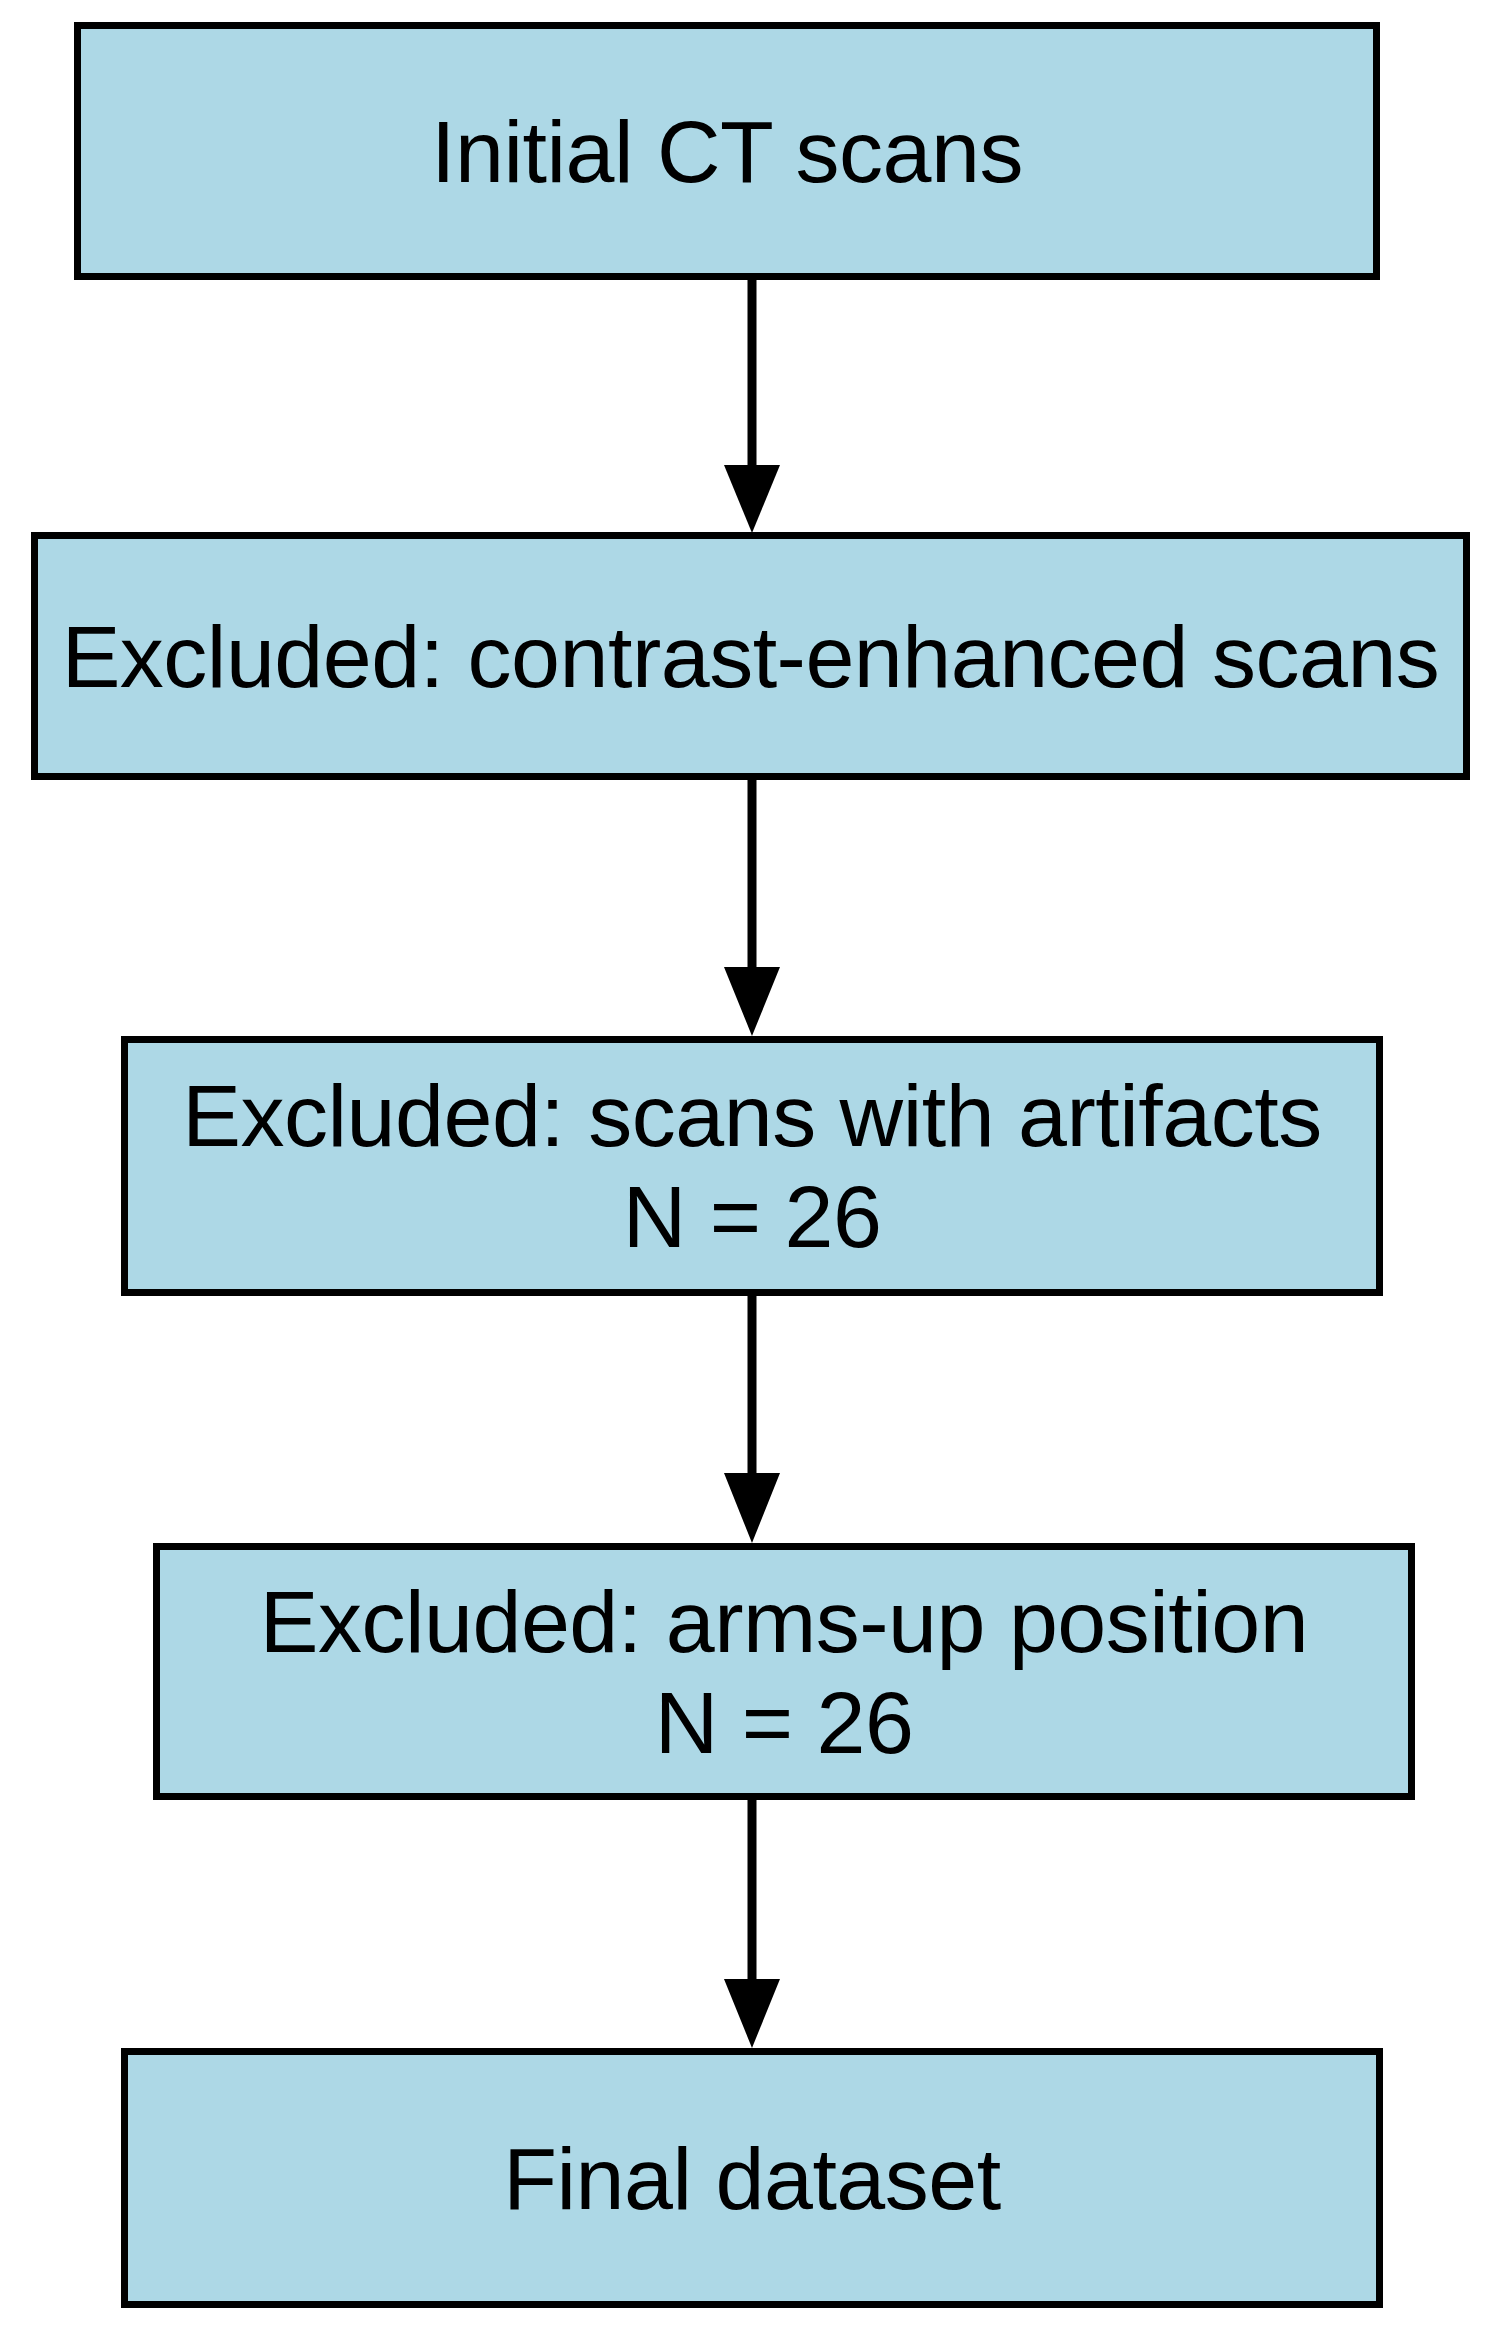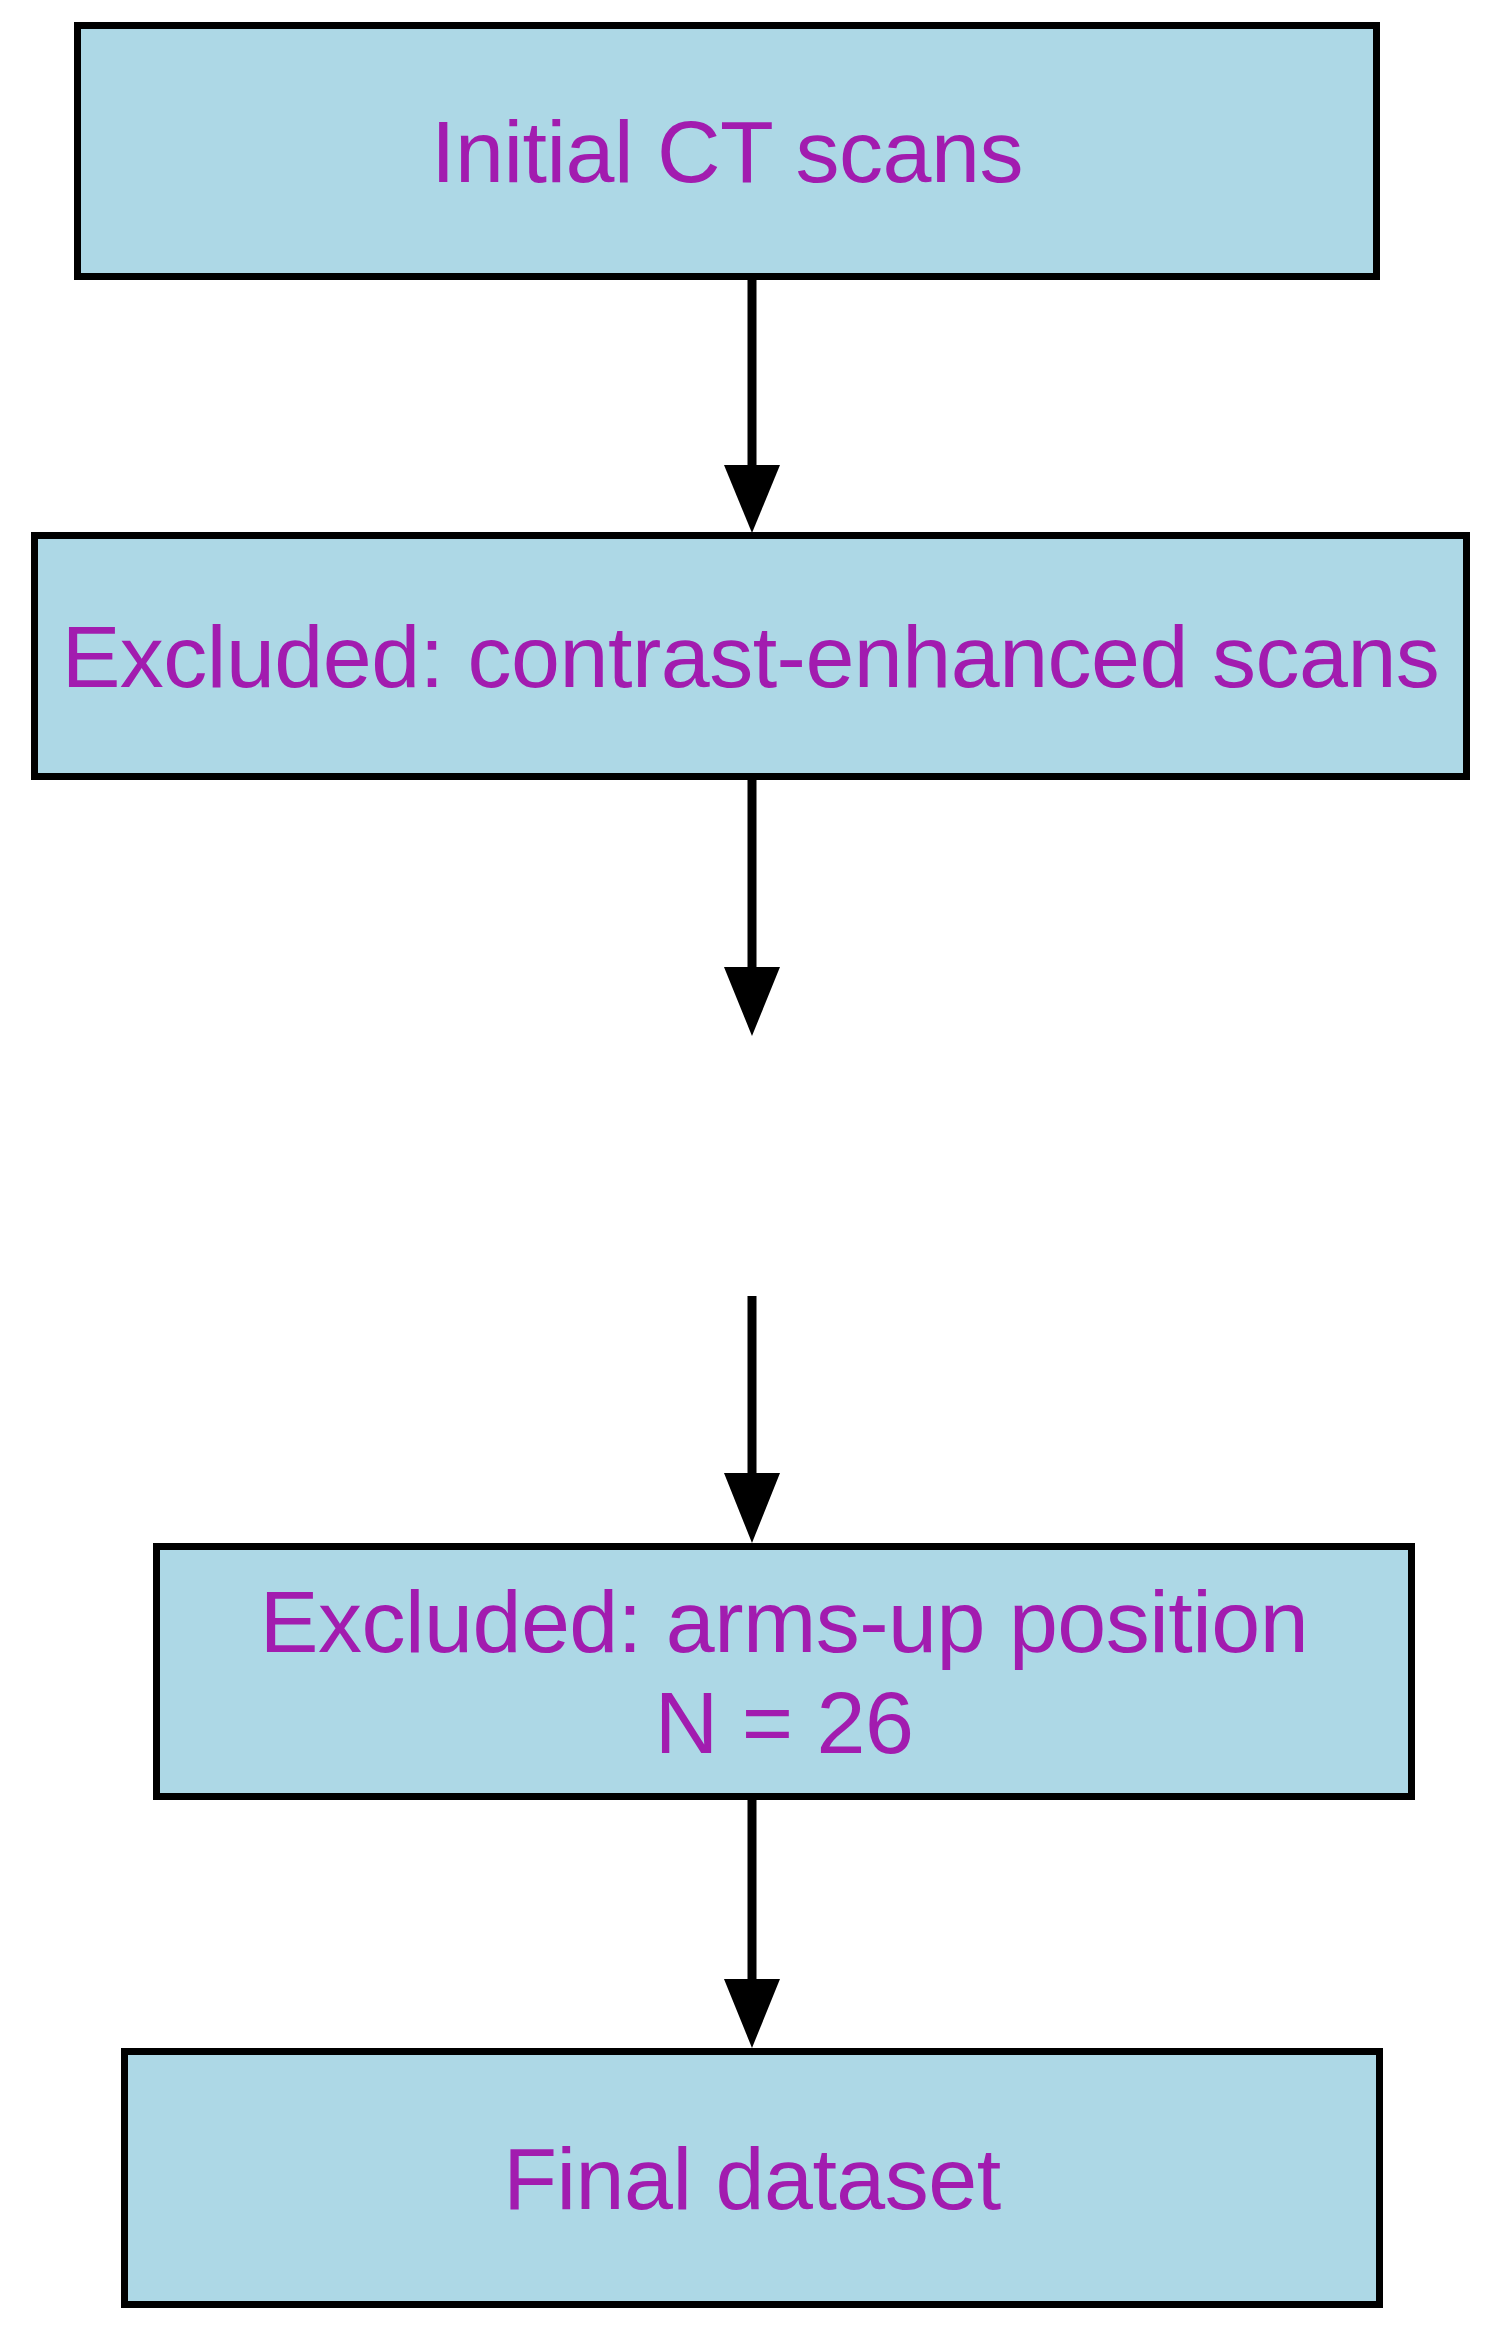--- a/index.html
+++ b/index.html
@@ -20,21 +20,21 @@
   }
   .flow-node {
     position: absolute;
     box-sizing: border-box;
     border: 7px solid #000000;
     display: flex;
     flex-direction: column;
     align-items: center;
     justify-content: center;
     text-align: center;
-    color: #a21caf;
+    color: #000000;
     font-family: "Liberation Sans", sans-serif;
     font-size: 88px;
     line-height: 101px;
     font-weight: 400;
     letter-spacing: -0.5px;
   }
   .node-line {
     display: block;
     white-space: nowrap;
   }
@@ -76,20 +76,24 @@
     <span class="node-line">Excluded: contrast-enhanced scans</span>
   </div>
 
   <div class="flow-arrow" id="arrow-2">
     <svg width="60" height="256" viewBox="0 0 60 256" xmlns="http://www.w3.org/2000/svg">
       <line x1="30" y1="0" x2="30" y2="190" stroke="#000000" stroke-width="9"></line>
       <polygon points="2,187 58,187 30,256" fill="#000000"></polygon>
     </svg>
   </div>
 
+  <div class="flow-node" id="node-artifacts" style="background: #ADD8E6;">
+    <span class="node-line">Excluded: scans with artifacts</span>
+    <span class="node-line">N = 26</span>
+  </div>
 
   <div class="flow-arrow" id="arrow-3">
     <svg width="60" height="247" viewBox="0 0 60 247" xmlns="http://www.w3.org/2000/svg">
       <line x1="30" y1="0" x2="30" y2="180" stroke="#000000" stroke-width="9"></line>
       <polygon points="2,177 58,177 30,247" fill="#000000"></polygon>
     </svg>
   </div>
 
   <div class="flow-node" id="node-armsup" style="background: #ADD8E6; margin-left: 32px;">
     <span class="node-line">Excluded: arms-up position</span>

